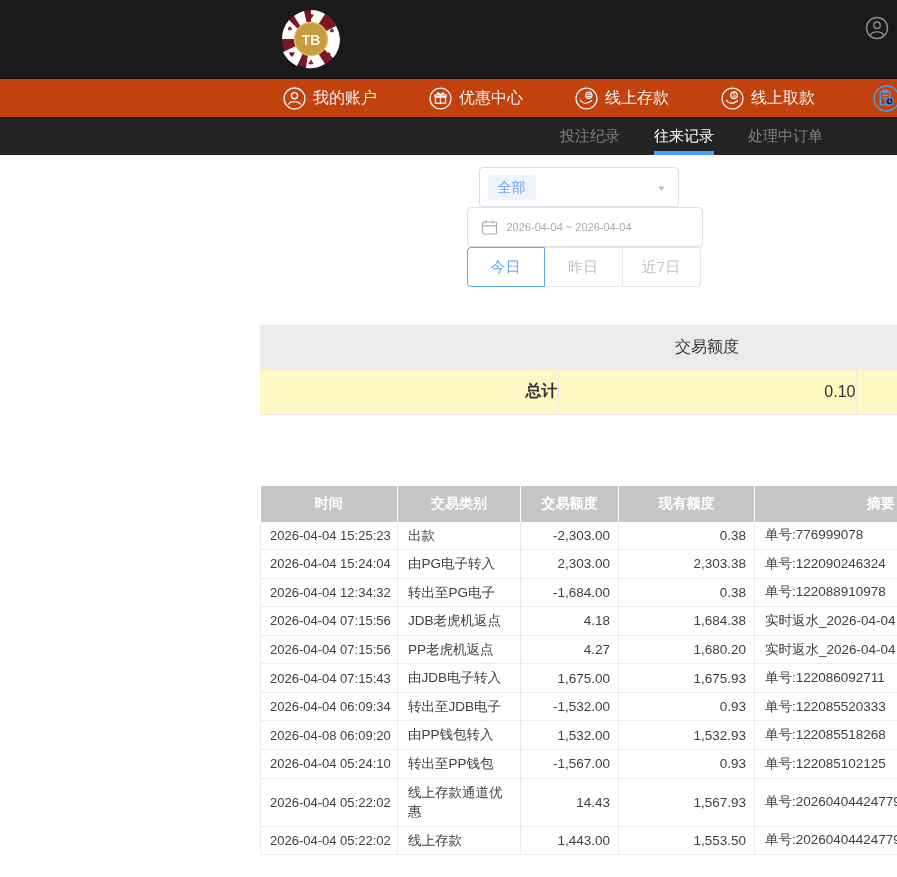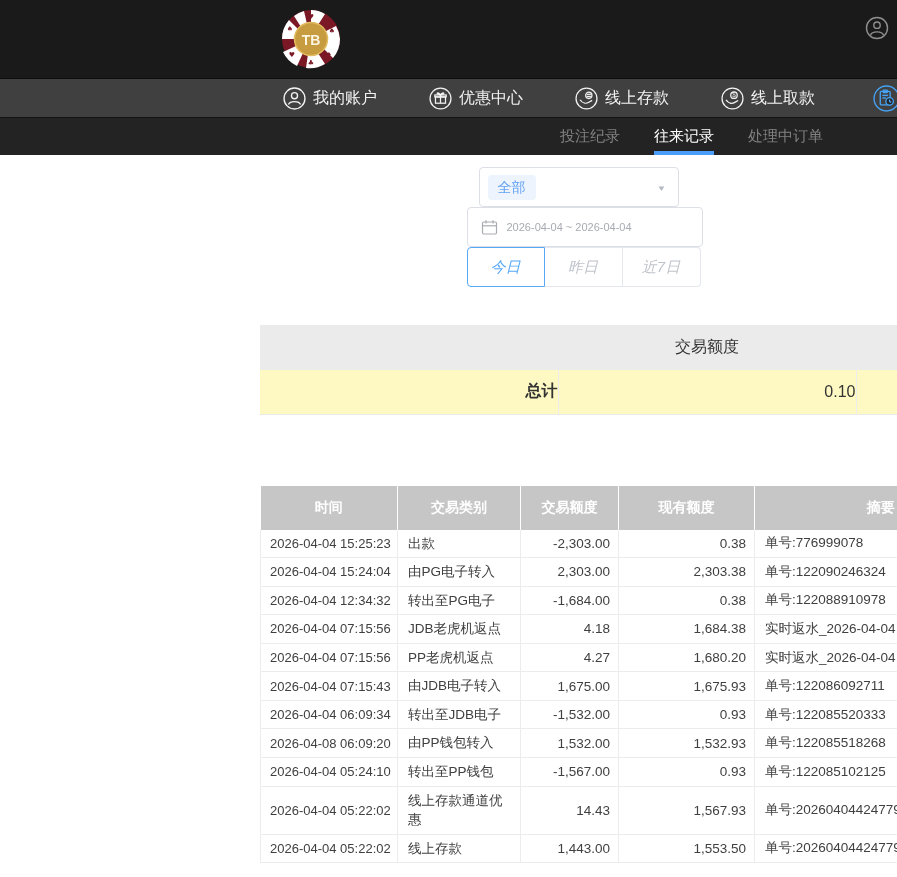--- a/index.html
+++ b/index.html
@@ -13,21 +13,21 @@
   .topbar { position:relative; height:78px; background:#1a1a1a; }
   .logo { position:absolute; left:280px; top:8px; display:flex; align-items:center; gap:6px; }
   .logo-text {
     font-family:"Liberation Serif","DejaVu Serif",serif;
     font-size:46px; font-weight:700; letter-spacing:5px; line-height:62px;
     background:linear-gradient(180deg,#ef9340 0%,#f6cd68 55%,#fdeda2 100%);
     -webkit-background-clip:text; background-clip:text; color:transparent;
   }
   .topbar-user { position:absolute; left:865px; top:16px; width:24px; height:24px; }
   
-  .mainnav { position:relative; height:39px; background:#404040; border-top:1px solid #0c0c0c;
+  .mainnav { position:relative; height:39px; background:#c2410c; border-top:1px solid #0c0c0c;
              display:flex; align-items:center; padding-left:283px; gap:52px; }
   .nav-item { display:flex; align-items:center; gap:7px; color:#f2f2f2; font-size:16px; white-space:nowrap; cursor:pointer; }
   .nav-records { position:absolute; left:873px; top:6px; width:27px; height:27px; cursor:pointer; }
   
   .subnav { height:38px; background:#232323; border-top:1px solid #141414;
             display:flex; align-items:stretch; padding-left:560px; gap:34px; }
   .tab { display:flex; align-items:center; position:relative; font-size:15px; color:#818181; cursor:pointer; white-space:nowrap; }
   .tab.active { color:#ffffff; }
   .tab.active::after { content:""; position:absolute; left:0; right:0; bottom:0; height:4px; background:#4a9ef8; }
   
@@ -36,34 +36,34 @@
                  background:#fff; display:flex; align-items:center; padding-left:8px; cursor:pointer; }
   .tag-chip { height:25px; line-height:25px; padding:0 10px; background:#edf4fd; color:#63a2f3;
               font-size:14px; border-radius:4px; }
   .select-arrow { position:absolute; right:11px; top:15px; font-size:10px; color:#b6bac2; transform:scaleY(.8); }
   .date-box { margin-left:12px; width:236px; height:40px; border:1px solid #dcdfe6; border-radius:4px;
               background:#fff; display:flex; align-items:center; gap:9px; padding-left:13px; cursor:text; }
   .date-text { font-size:11px; color:#a8abb2; white-space:nowrap; }
   .quick-group { margin-left:10px; display:flex; }
   .qbtn { height:40px; width:78px; background:#fff; border:1px solid #e4e7ed; border-left:none;
           font-size:15px; color:#bfc3cb; display:flex; align-items:center; justify-content:center;
-          cursor:pointer; white-space:nowrap;font-style:italic; }
+          cursor:pointer; white-space:nowrap; }
   .qbtn:first-child { border:1px solid #57a8f7; color:#57a8f7; border-radius:4px 0 0 4px; }
   .qbtn:last-child { border-radius:0 4px 4px 0; }
   
   .summary { margin:38px 0 0 260px; border-collapse:collapse; table-layout:fixed; width:894px; }
   .summary col { width:298px; }
   .summary th { height:45px; background:#ebebeb; font-size:16px; font-weight:400; color:#333; text-align:center; }
   .summary td { height:44px; background:#fef9c3; font-size:16px; color:#333; text-align:right;
                 border-bottom:1px solid #e9e9e9; }
   .summary td:nth-child(-n+2){ border-right:1px solid #ededed; }
   .summary .total-label { font-weight:700; }
   
   .records { margin:71px 0 0 260px; border-collapse:collapse; table-layout:fixed; width:746px; }
-  .records th { height:44px; background:#c6c6c6; color:#fff; font-size:14px; font-weight:700;
+  .records th { height:36px; background:#c6c6c6; color:#fff; font-size:14px; font-weight:700;
                 text-align:center; border-right:1px solid #fff; }
   .records th:last-child { border-right:none; }
   .records td { min-height:40px; height:28px; font-size:13.5px; color:#404040; background:#fff;
                 border-bottom:1px solid #ececec; border-right:1px solid #ececec; padding:4px 8px; }
   .records td:first-child { border-left:1px solid #ececec; padding-left:9px; white-space:nowrap; font-size:13px; }
   .records td:nth-child(2) { padding-left:10px; line-height:1.45; }
   .records td:nth-child(3), .records td:nth-child(4) { text-align:right; white-space:nowrap; }
   .records td:nth-child(5) { padding-left:10px; white-space:nowrap; overflow:visible; }
   svg { display:block; }
 </style>

